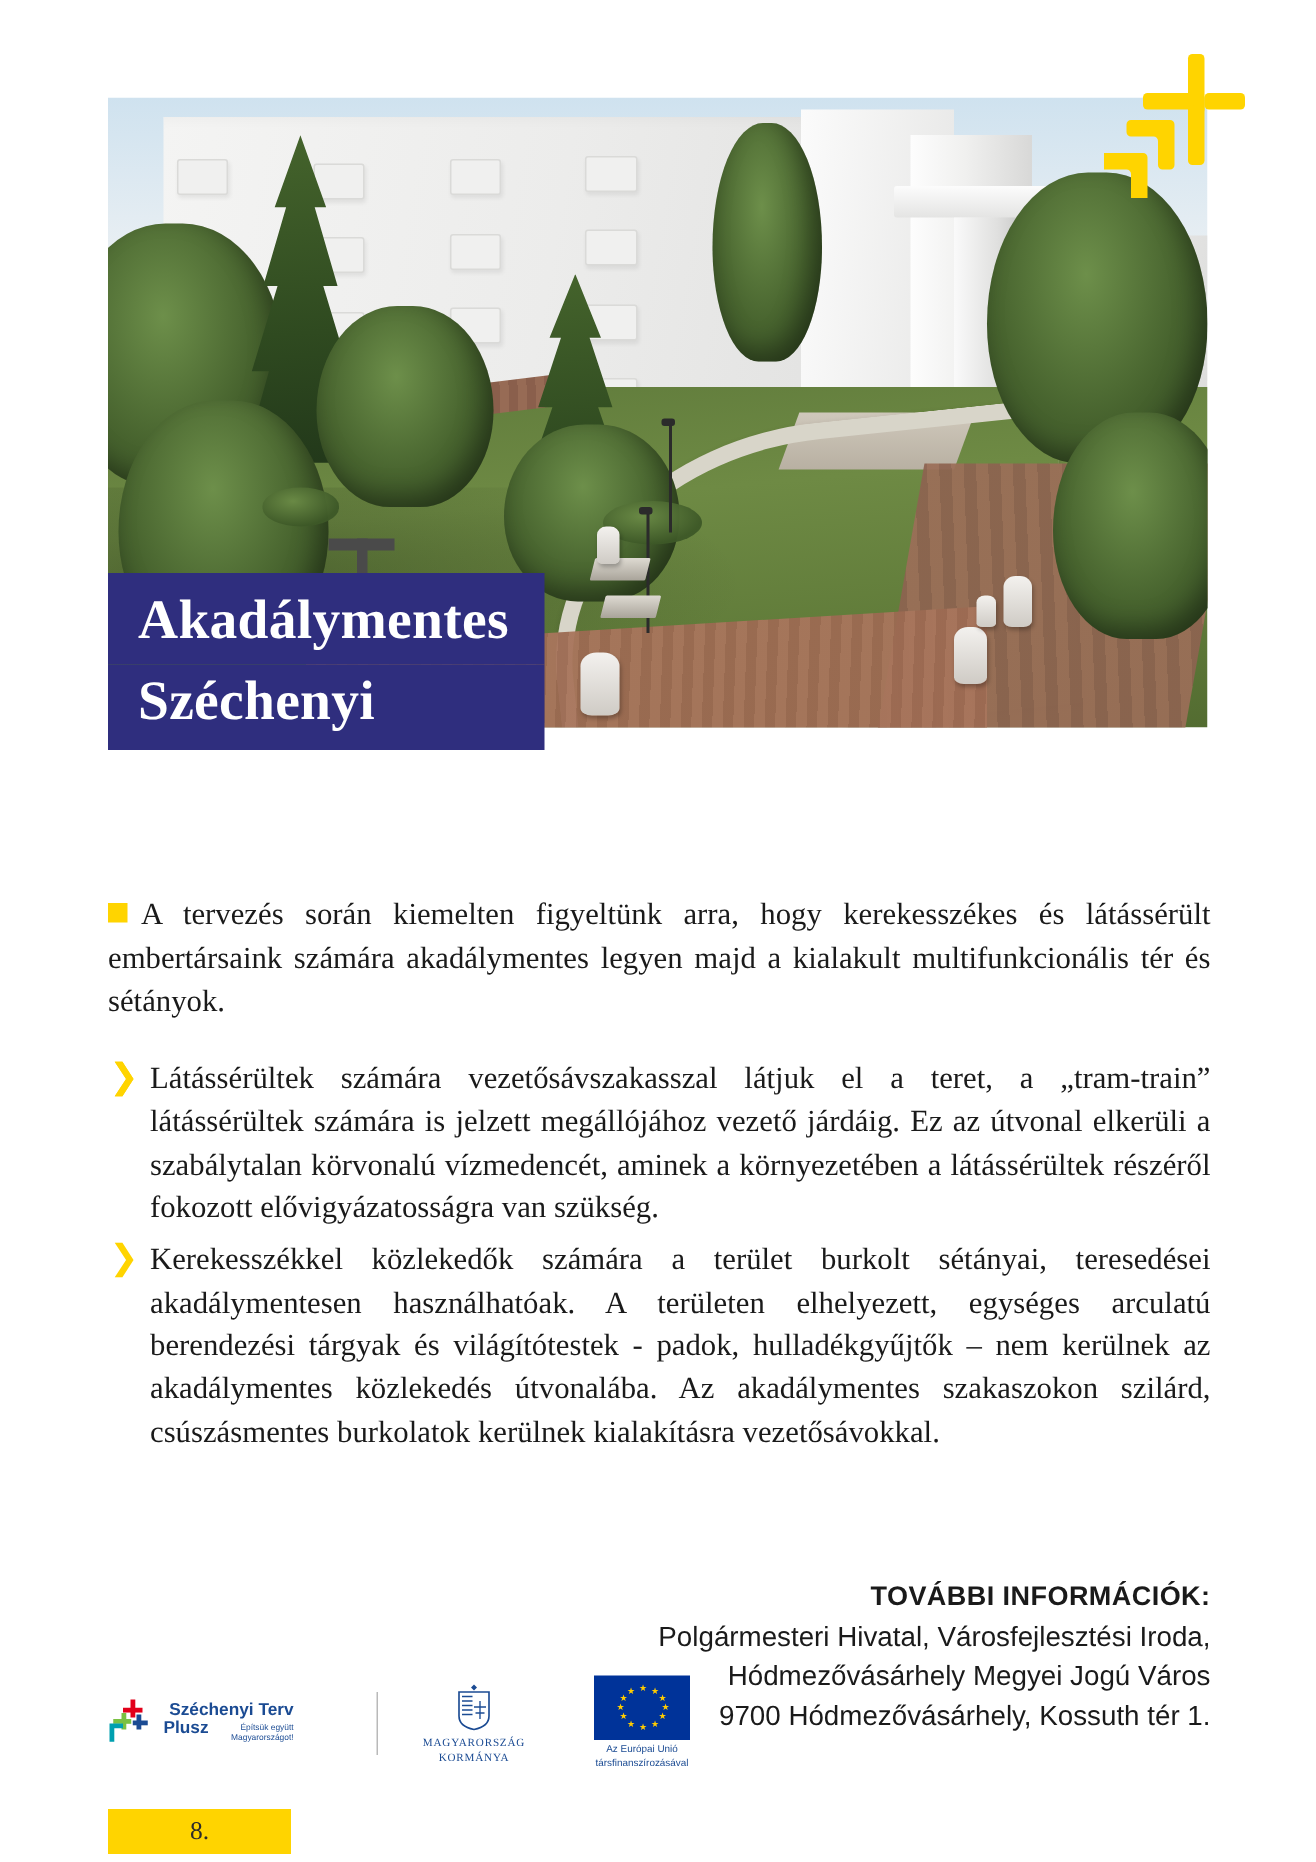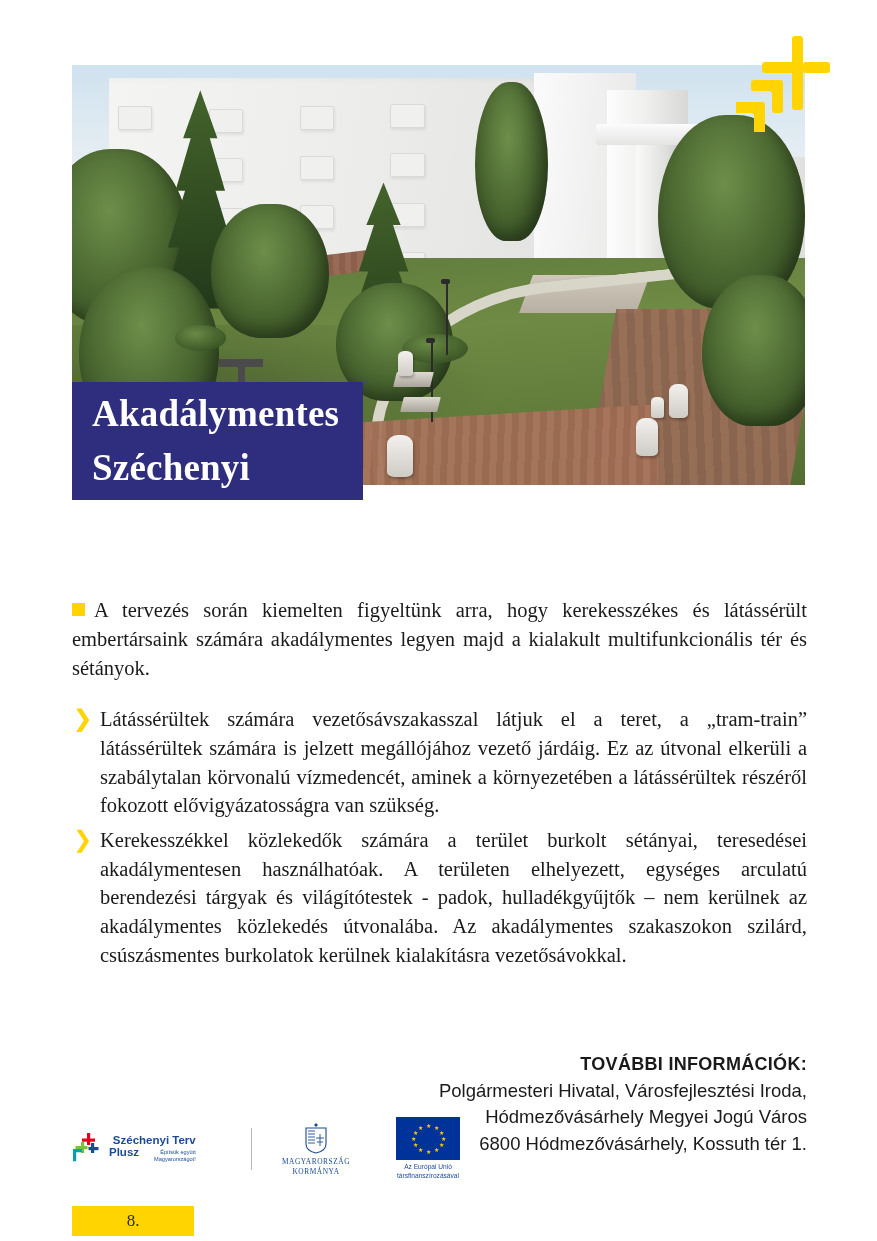--- a/index.html
+++ b/index.html
@@ -448,21 +448,21 @@
       <span class="chev">❯</span>
       <span>Kerekesszékkel közlekedők számára a terület burkolt sétányai, teresedései akadálymentesen használhatóak. A területen elhelyezett, egységes arculatú berendezési tárgyak és világítótestek - padok, hulladékgyűjtők – nem kerülnek az akadálymentes közlekedés útvonalába. Az akadálymentes szakaszokon szilárd, csúszásmentes burkolatok kerülnek kialakításra vezetősávokkal.</span>
     </li>
   </ul>
 </div>
 
 <div class="contact">
   <div class="ci-title">TOVÁBBI INFORMÁCIÓK:</div>
   <div>Polgármesteri Hivatal, Városfejlesztési Iroda,</div>
   <div>Hódmezővásárhely Megyei Jogú Város</div>
-  <div>6800 Hódmezővásárhely, Kossuth tér 1.</div>
+  <div>9700 Hódmezővásárhely, Kossuth tér 1.</div>
 </div>
 
 <div class="logos">
 
   <div class="logo-szt">
     <svg class="szt-mark" viewBox="0 0 34 34" aria-hidden="true">
       <g>
         <rect x="17" y="1" width="3.2" height="12" fill="#e2001a"></rect>
         <rect x="12" y="6.5" width="13" height="3.2" fill="#e2001a"></rect>
         <rect x="11" y="10" width="3.2" height="11" fill="#7ac143"></rect>

